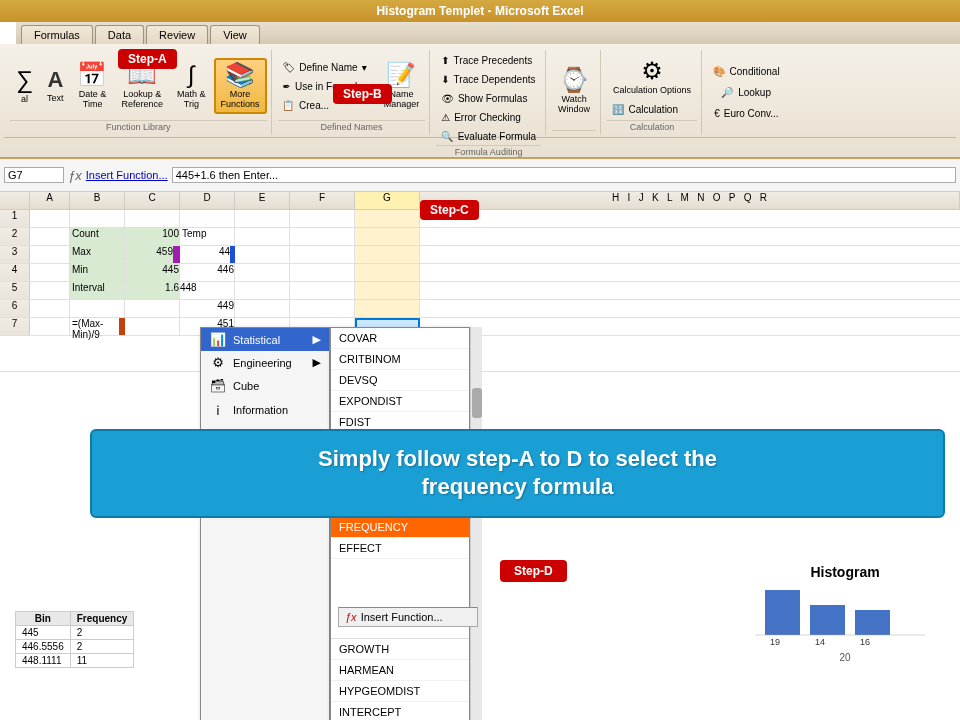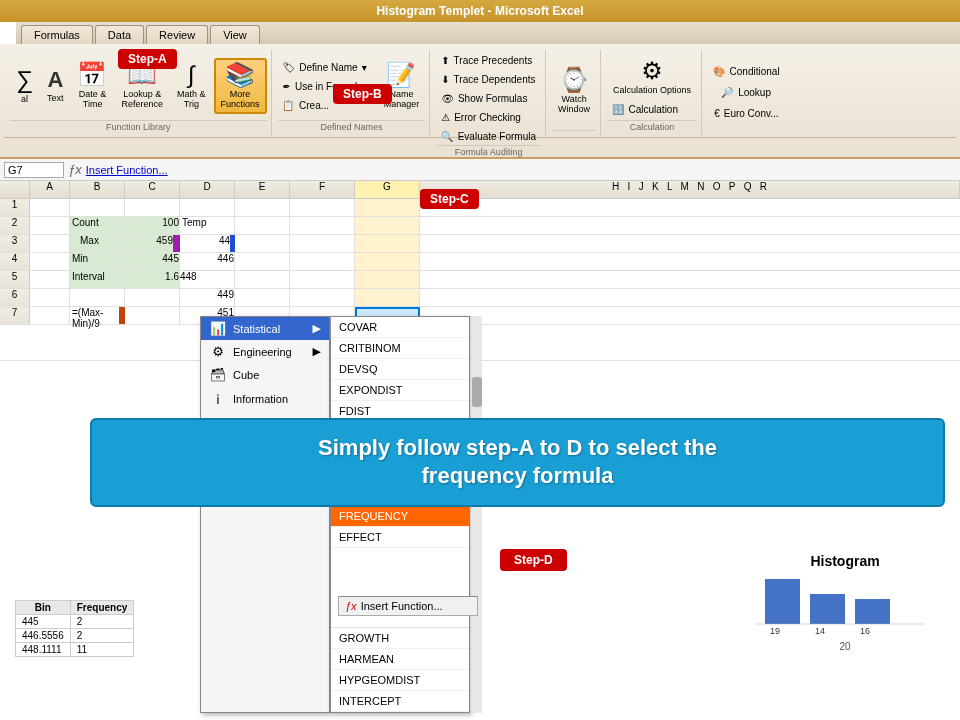--- a/index.html
+++ b/index.html
@@ -81,21 +81,21 @@
       z-index: 10;
     }
 
     
     .formula-bar {
       display: flex;
       align-items: center;
       background: #f5f5f5;
       border-bottom: 1px solid #ccc;
       padding: 2px 4px;
-      height: 22px;
+      height: 33px;
       gap: 4px;
     }
     .name-box {
       width: 60px;
       border: 1px solid #aaa;
       padding: 1px 3px;
       font-size: 11px;
       background: #fff;
     }
     .formula-icon {
@@ -426,20 +426,21 @@
         </div>
       </div>
     </div>
   </div>
 </div>
 
 <div class="formula-bar">
   <input class="name-box" value="G7" readonly="" style="">
   <span class="formula-icon">ƒx</span>
   <span style="font-size:11px;color:#0000cc;cursor:pointer;text-decoration:underline;">Insert Function...</span>
+  <input class="formula-input" value="445+1.6 then Enter..." readonly="" style="flex: 1 1 0%;">
 </div>
 
 <div class="main-content" style="position:relative;height:481px;">
 
   <div class="step-label step-c" style="top:8px;left:420px;position:absolute;z-index:50;">Step-C</div>
 
   <div style="position:absolute;top:0;left:0;right:0;display:flex;background:linear-gradient(to bottom,#f0ece4,#e4ddd0);border-bottom:1px solid #ccc;height:18px;z-index:2;">
     <div style="width:30px;border-right:1px solid #ccc;text-align:center;font-size:10px;color:#555;"></div>
     <div style="width:40px;border-right:1px solid #ccc;text-align:center;font-size:10px;">A</div>
     <div style="width:55px;border-right:1px solid #ccc;text-align:center;font-size:10px;">B</div>
@@ -473,21 +474,21 @@
       <div style="width:55px;border-right:1px solid #e0e0e0;font-size:10px;padding-left:2px;">Temp</div>
       <div style="width:55px;border-right:1px solid #e0e0e0;"></div>
       <div style="width:65px;border-right:1px solid #e0e0e0;"></div>
       <div style="width:65px;border-right:1px solid #e0e0e0;background:#fff2cc;"></div>
       <div style="flex:1;"></div>
     </div>
 
     <div style="display:flex;border-bottom:1px solid #e0e0e0;height:18px;">
       <div style="width:30px;background:linear-gradient(to bottom,#f0ece4,#e8e4dc);text-align:center;font-size:10px;border-right:1px solid #ccc;">3</div>
       <div style="width:40px;border-right:1px solid #e0e0e0;"></div>
-      <div style="width:55px;border-right:1px solid #e0e0e0;font-size:10px;padding-left:10px;background:#d9ead3;">Max</div>
+      <div style="width:55px;border-right:1px solid #e0e0e0;font-size:10px;padding-left:2px;background:#d9ead3;">Max</div>
       <div style="width:55px;border-right:7px solid #a21caf;font-size:10px;text-align:right;background:#d9ead3;">459</div>
       <div style="width:55px;border-right:5px solid #1d4ed8;font-size:10px;text-align:right;">44</div>
       <div style="width:55px;border-right:1px solid #e0e0e0;"></div>
       <div style="width:65px;border-right:1px solid #e0e0e0;"></div>
       <div style="width:65px;border-right:1px solid #e0e0e0;background:#fff2cc;"></div>
       <div style="flex:1;"></div>
     </div>
 
     <div style="display:flex;border-bottom:1px solid #e0e0e0;height:18px;">
       <div style="width:30px;background:linear-gradient(to bottom,#f0ece4,#e8e4dc);text-align:center;font-size:10px;border-right:1px solid #ccc;">4</div>

